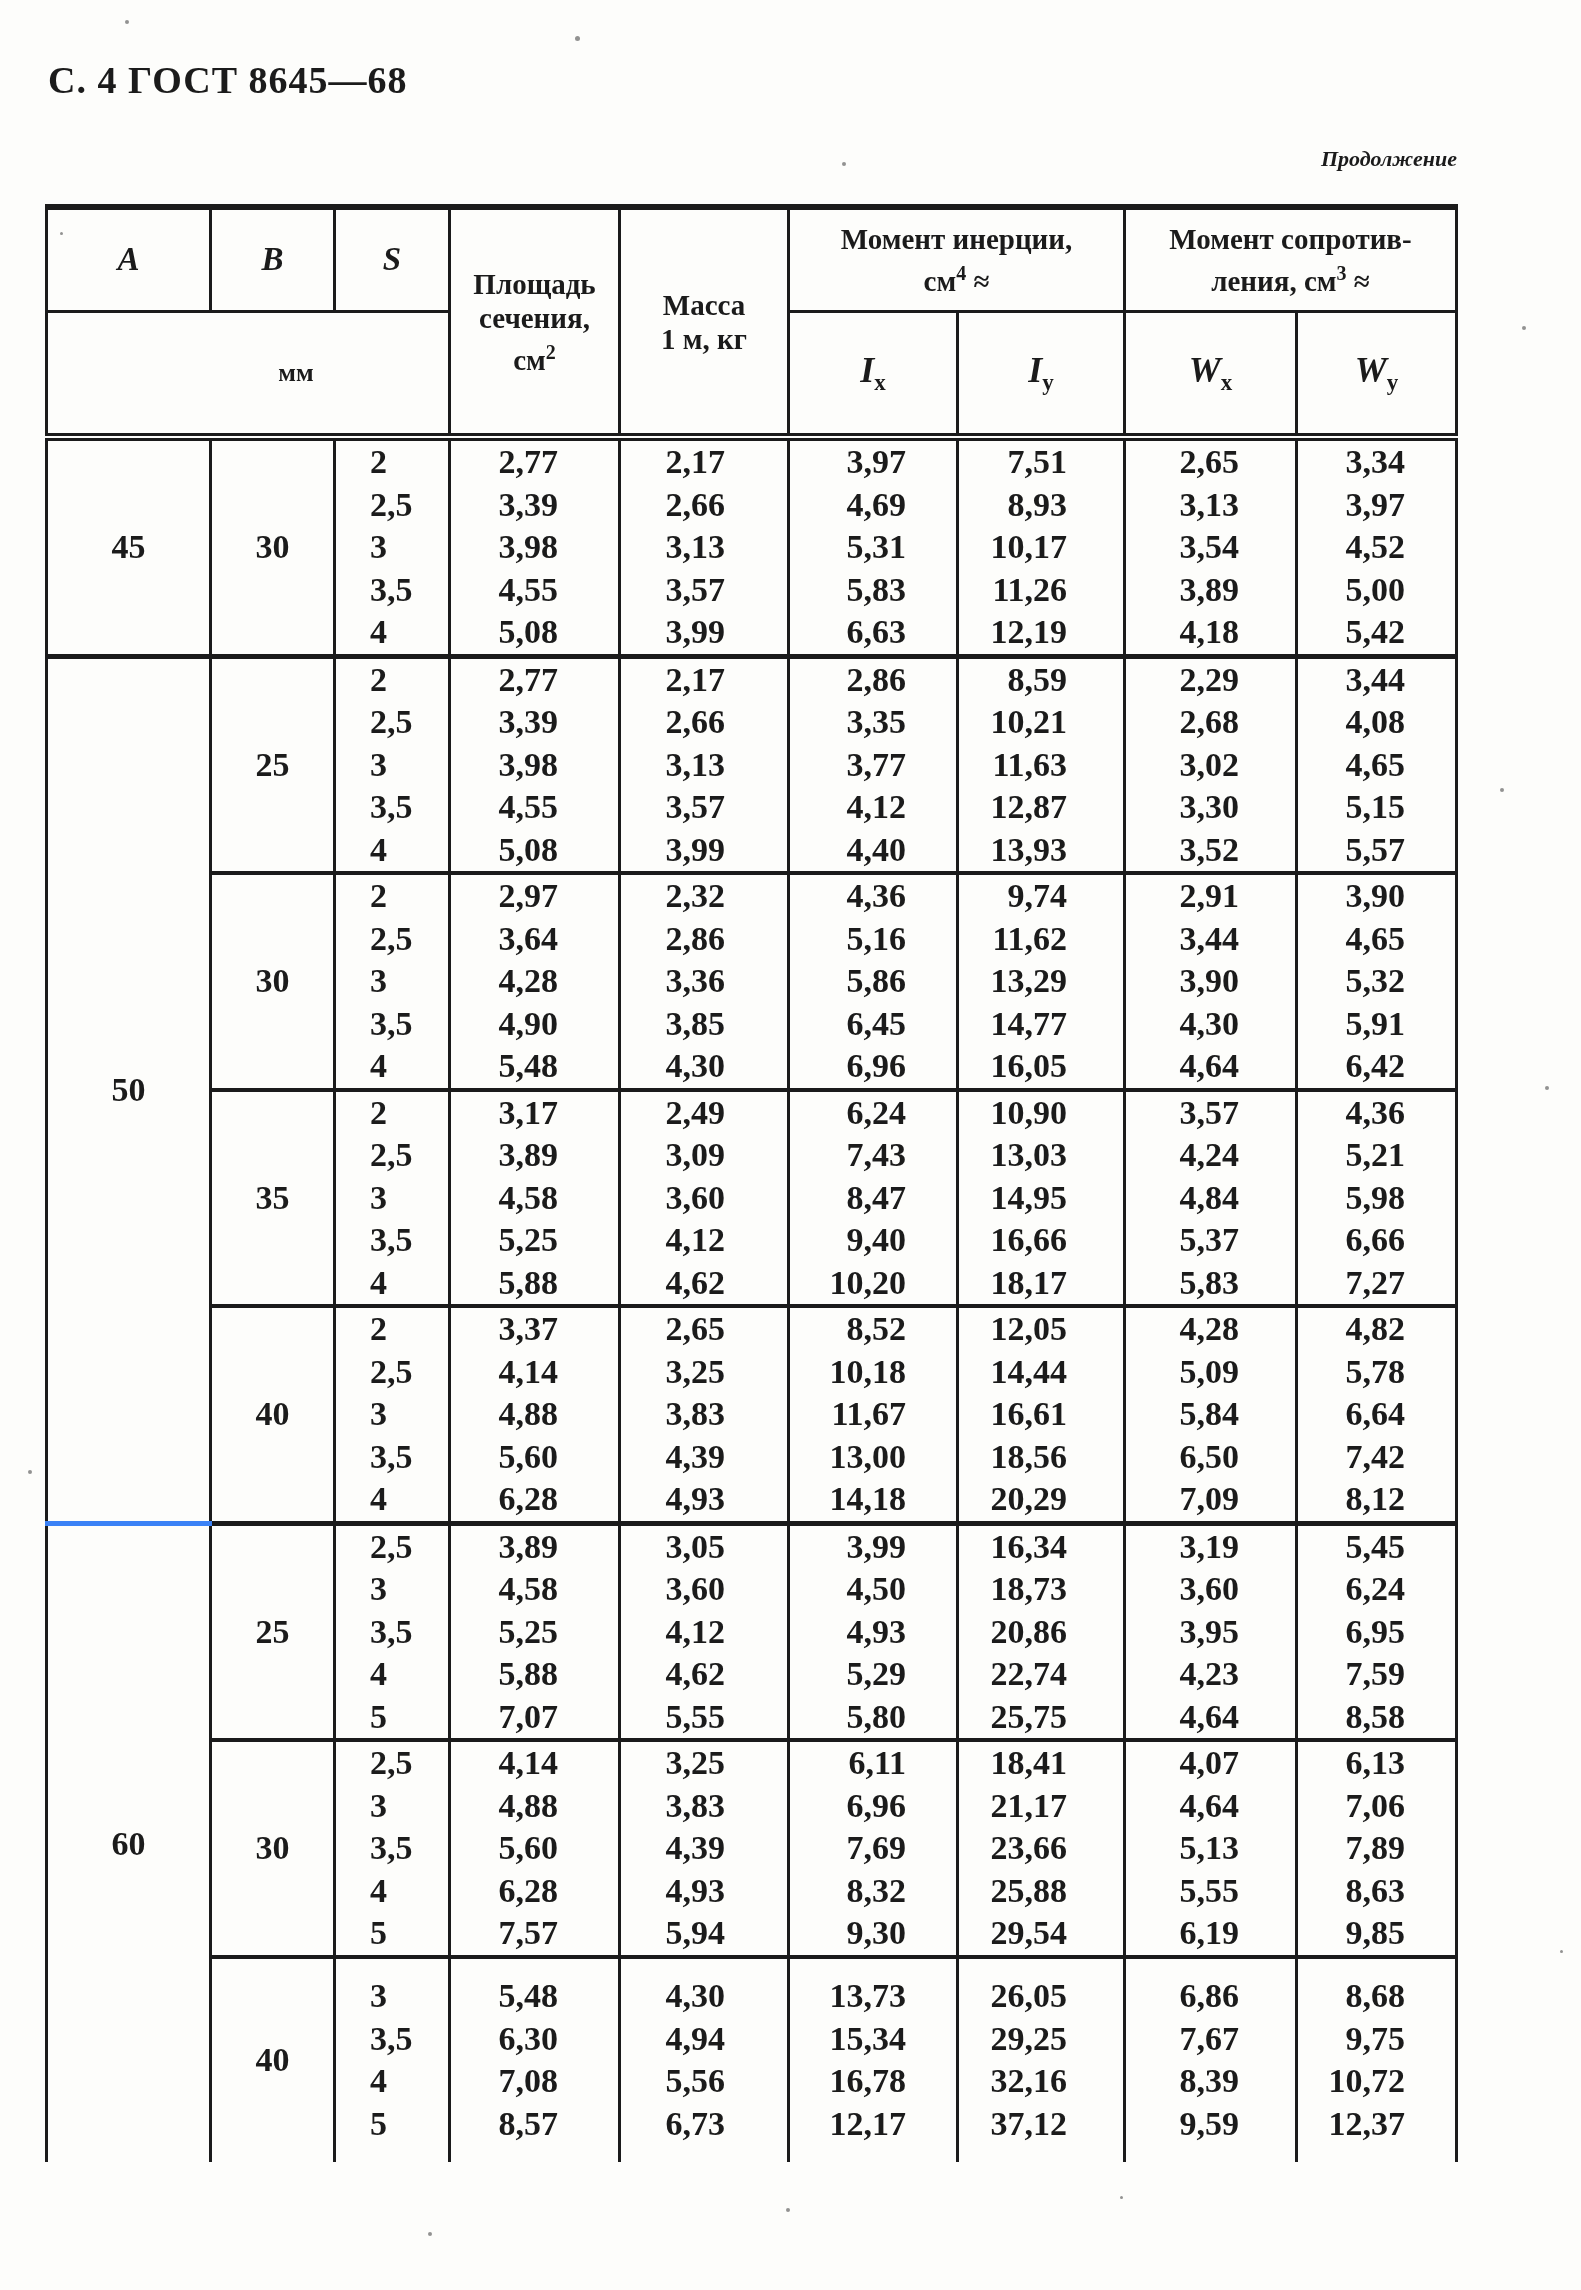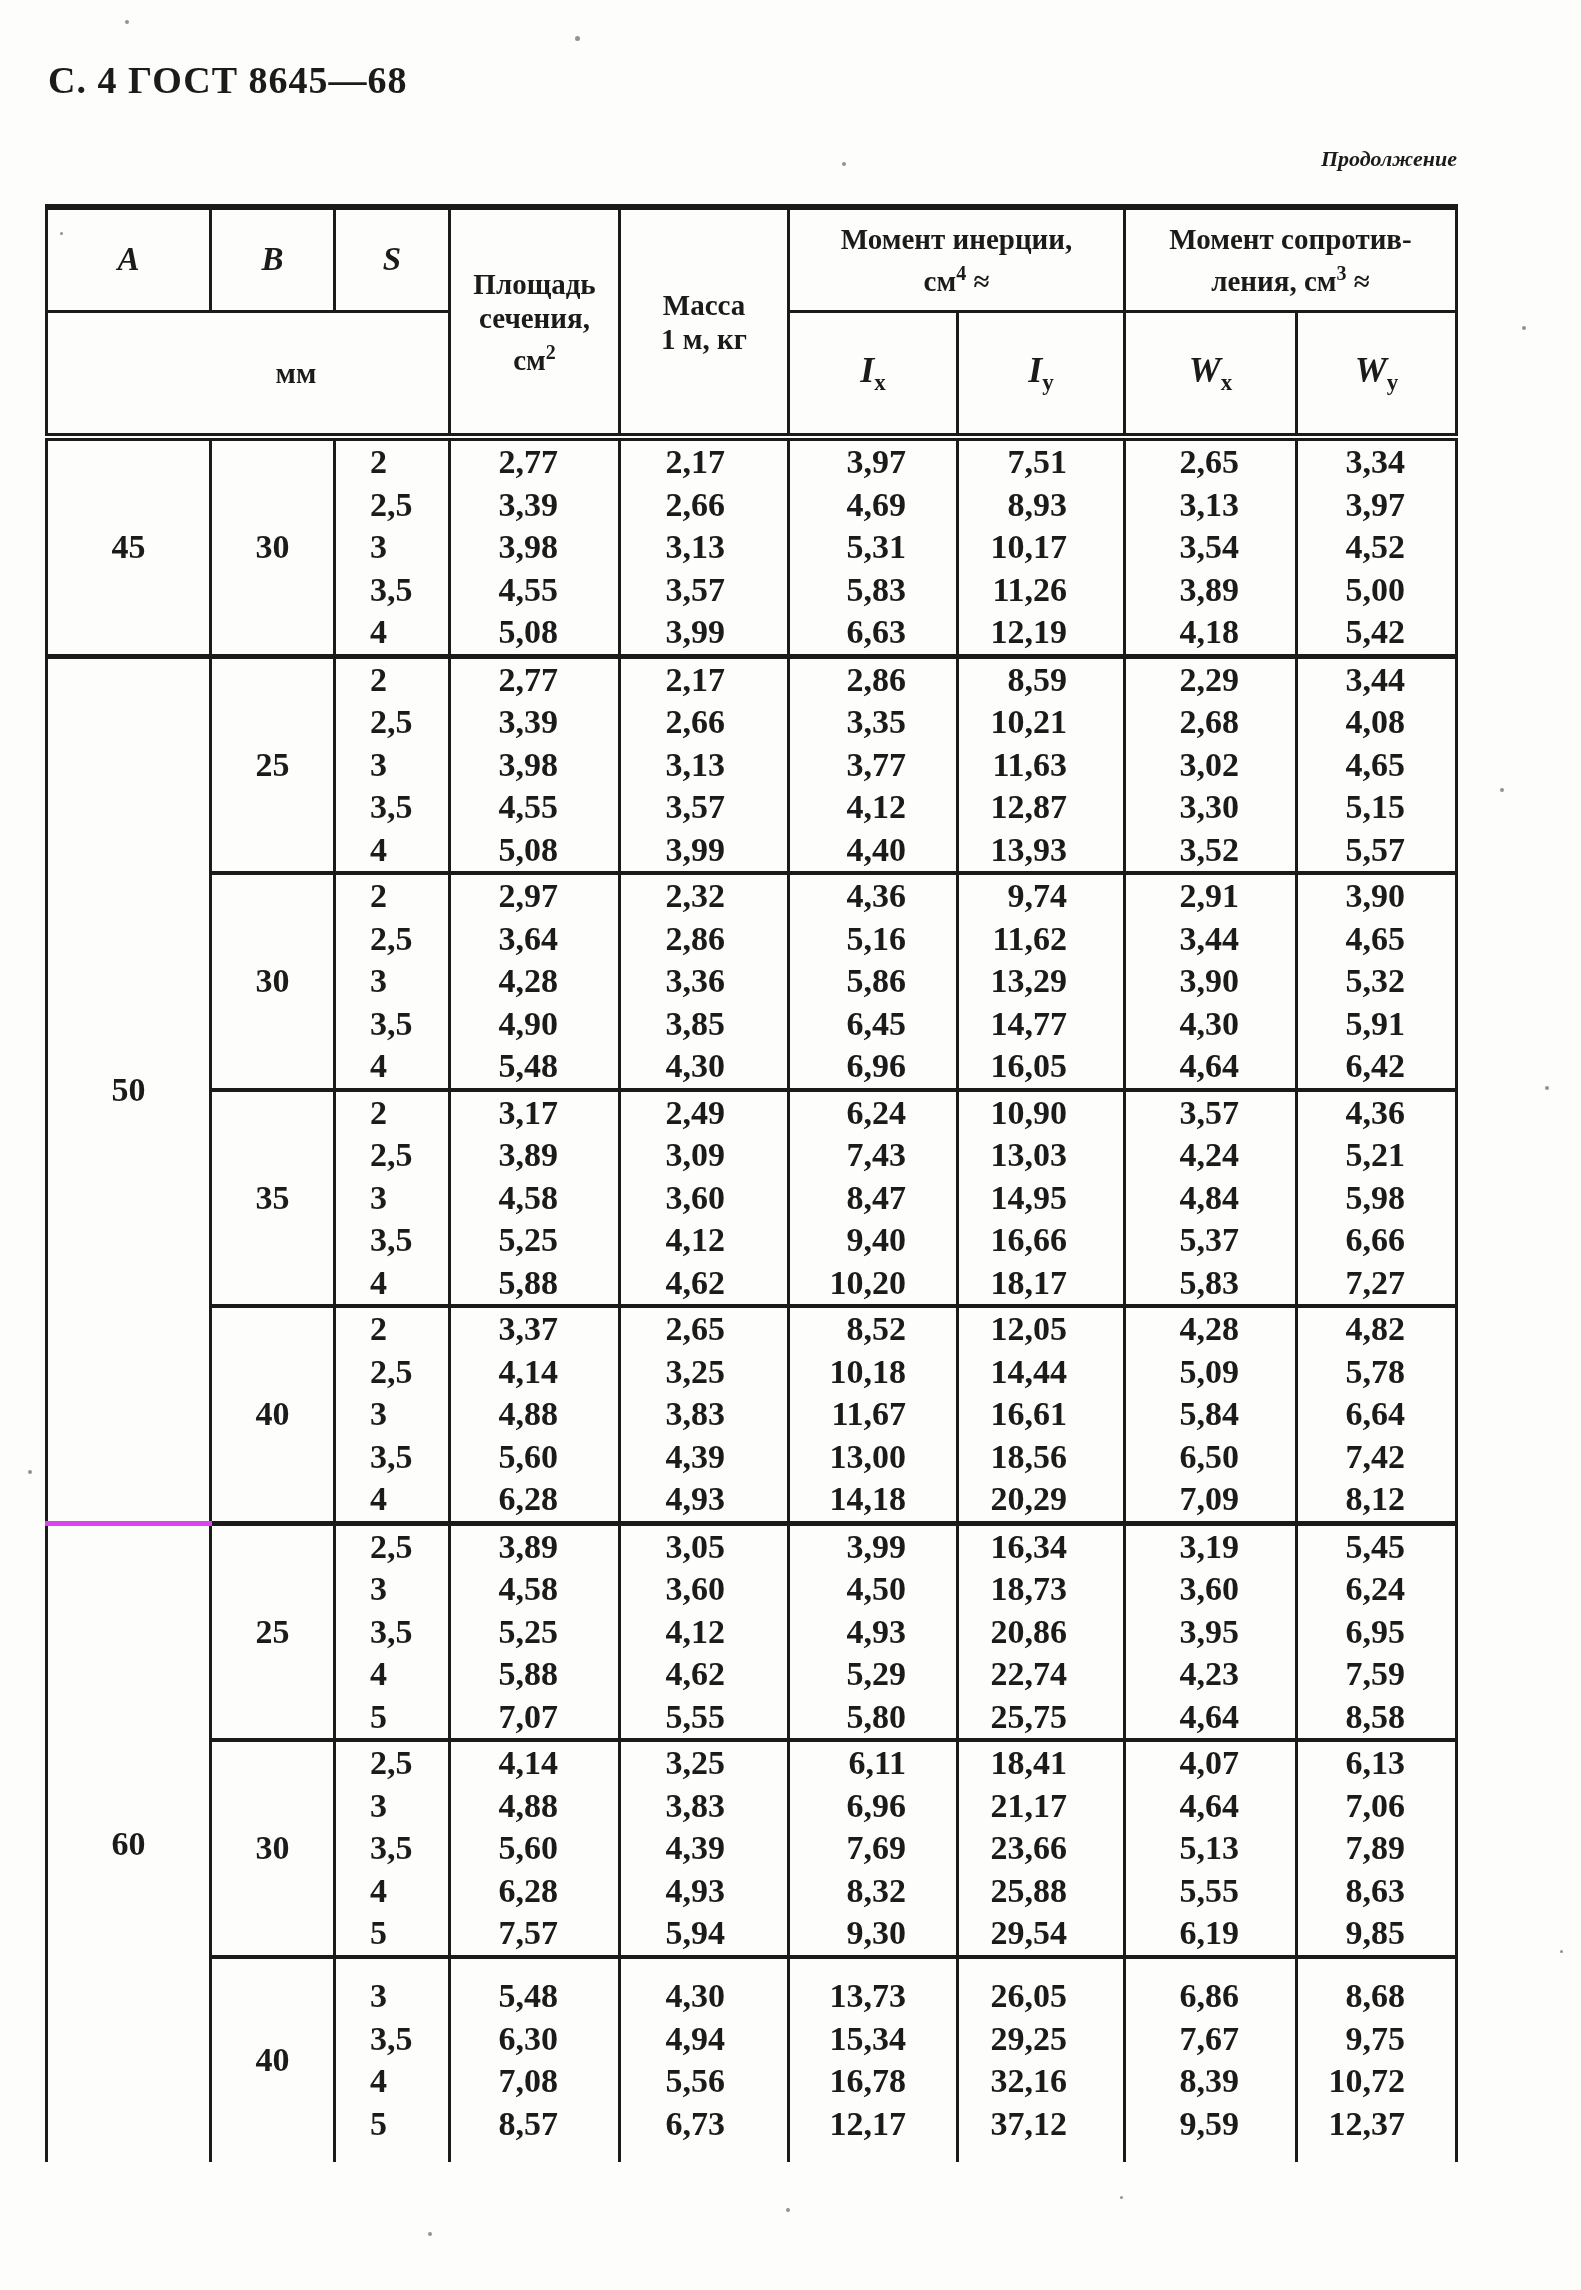--- a/index.html
+++ b/index.html
@@ -31,33 +31,33 @@
   th,td{ border:3px solid #1b1b1b; vertical-align:middle; }
 
   
   thead tr.hr1 th{ height:104px; }
   thead tr.hr2 th{ height:126px; }
   thead th{ font-weight:bold; text-align:center; }
   .h-abs{ font-style:italic; font-size:33px; border-bottom:3px solid #1b1b1b; }
   .h-multi div, .h-group div{ font-size:29px; line-height:34px; }
   .h-group{ border-bottom:3px solid #1b1b1b; }
   thead tr.hr2 th, th.h-multi{ border-bottom:8px double #1b1b1b; }
-  .h-mm{ font-size:30px; padding-left:96px; }
+  .h-mm{ font-size:26px; padding-left:96px; }
   .h-sym{ font-size:34px;margin-top:23px; }
   .h-sym i{ font-size:36px; }
   .h-sym sub{ font-size:23px; font-style:normal; }
   sup{ font-size:20px; }
 
   
   tbody tr{ height:211px; }
   tbody tr:last-child{ height:205px; }
   tbody td{ border-bottom:4px solid #1b1b1b; font-size:34px; font-weight:bold; }
   tbody tr.a-end td{ border-bottom:5px solid #1b1b1b; }
   tbody tr:last-child td{ border-bottom:none; }
-  td.a-cell{ text-align:center; border-bottom:5px solid #d946ef; }
+  td.a-cell{ text-align:center; border-bottom:5px solid #3b82f6; }
   td.a-cell.nb{ border-bottom:none; }
   td.b-cell{ text-align:center; }
   .stack div{ line-height:42.5px; white-space:nowrap; }
   .s-col{ text-align:left; padding-left:34px; }
   .area-col{ text-align:right; padding-right:60px; }
   .mass-col{ text-align:right; padding-right:62px; }
   .ix-col{ text-align:right; padding-right:50px; }
   .iy-col{ text-align:right; padding-right:56px; }
   .wx-col{ text-align:right; padding-right:56px; }
   .wy-col{ text-align:right; padding-right:50px; }

